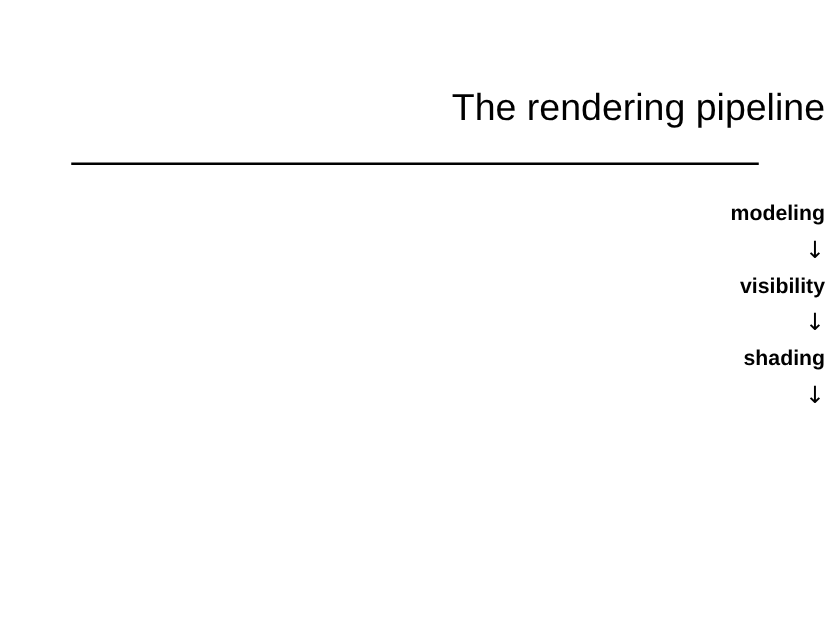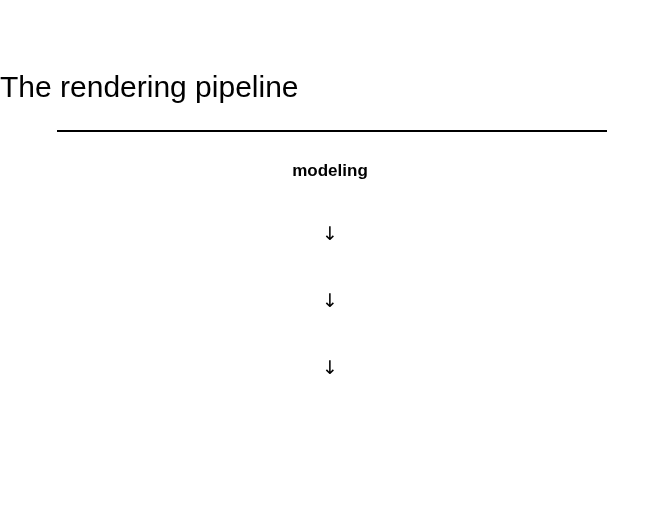--- a/index.html
+++ b/index.html
@@ -18,21 +18,21 @@
     position: relative;
     width: 660px;
     height: 510px;
     background: #ffffff;
   }
   .slide-title {
     position: absolute;
     left: 0;
     top: 68px;
     width: 660px;
-    text-align: left;
+    text-align: right;
     font-family: "Liberation Sans", sans-serif;
     font-size: 30px;
     font-weight: 500;
     line-height: 38px;
     letter-spacing: 0px;
     color: #000000;
     white-space: nowrap;
   }
   .title-rule {
     position: absolute;
@@ -42,22 +42,21 @@
     height: 2px;
     background: #000000;
   }
   .pipeline {
     position: absolute;
     left: 0;
     top: 159px;
     width: 660px;
     display: flex;
     flex-direction: column;
-    align-items: center;
-    gap: 33px;
+    align-items: flex-end;
   }
   .pipeline-stage {
     font-family: "Liberation Sans", sans-serif;
     font-size: 17px;
     font-weight: bold;
     line-height: 24px;
     color: #000000;
     text-align: center;
     white-space: nowrap;
   }
@@ -79,22 +78,24 @@
   <div class="slide-title">The rendering pipeline</div>
 
   <div class="title-rule"></div>
 
   <div class="pipeline">
 
     <div class="pipeline-stage">modeling</div>
 
     <div class="pipeline-arrow">↓</div>
 
+    <div class="pipeline-stage">visibility</div>
 
     <div class="pipeline-arrow">↓</div>
 
+    <div class="pipeline-stage">shading</div>
 
     <div class="pipeline-arrow">↓</div>
 
 
   </div>
 
 </div>
 
 </body></html>

